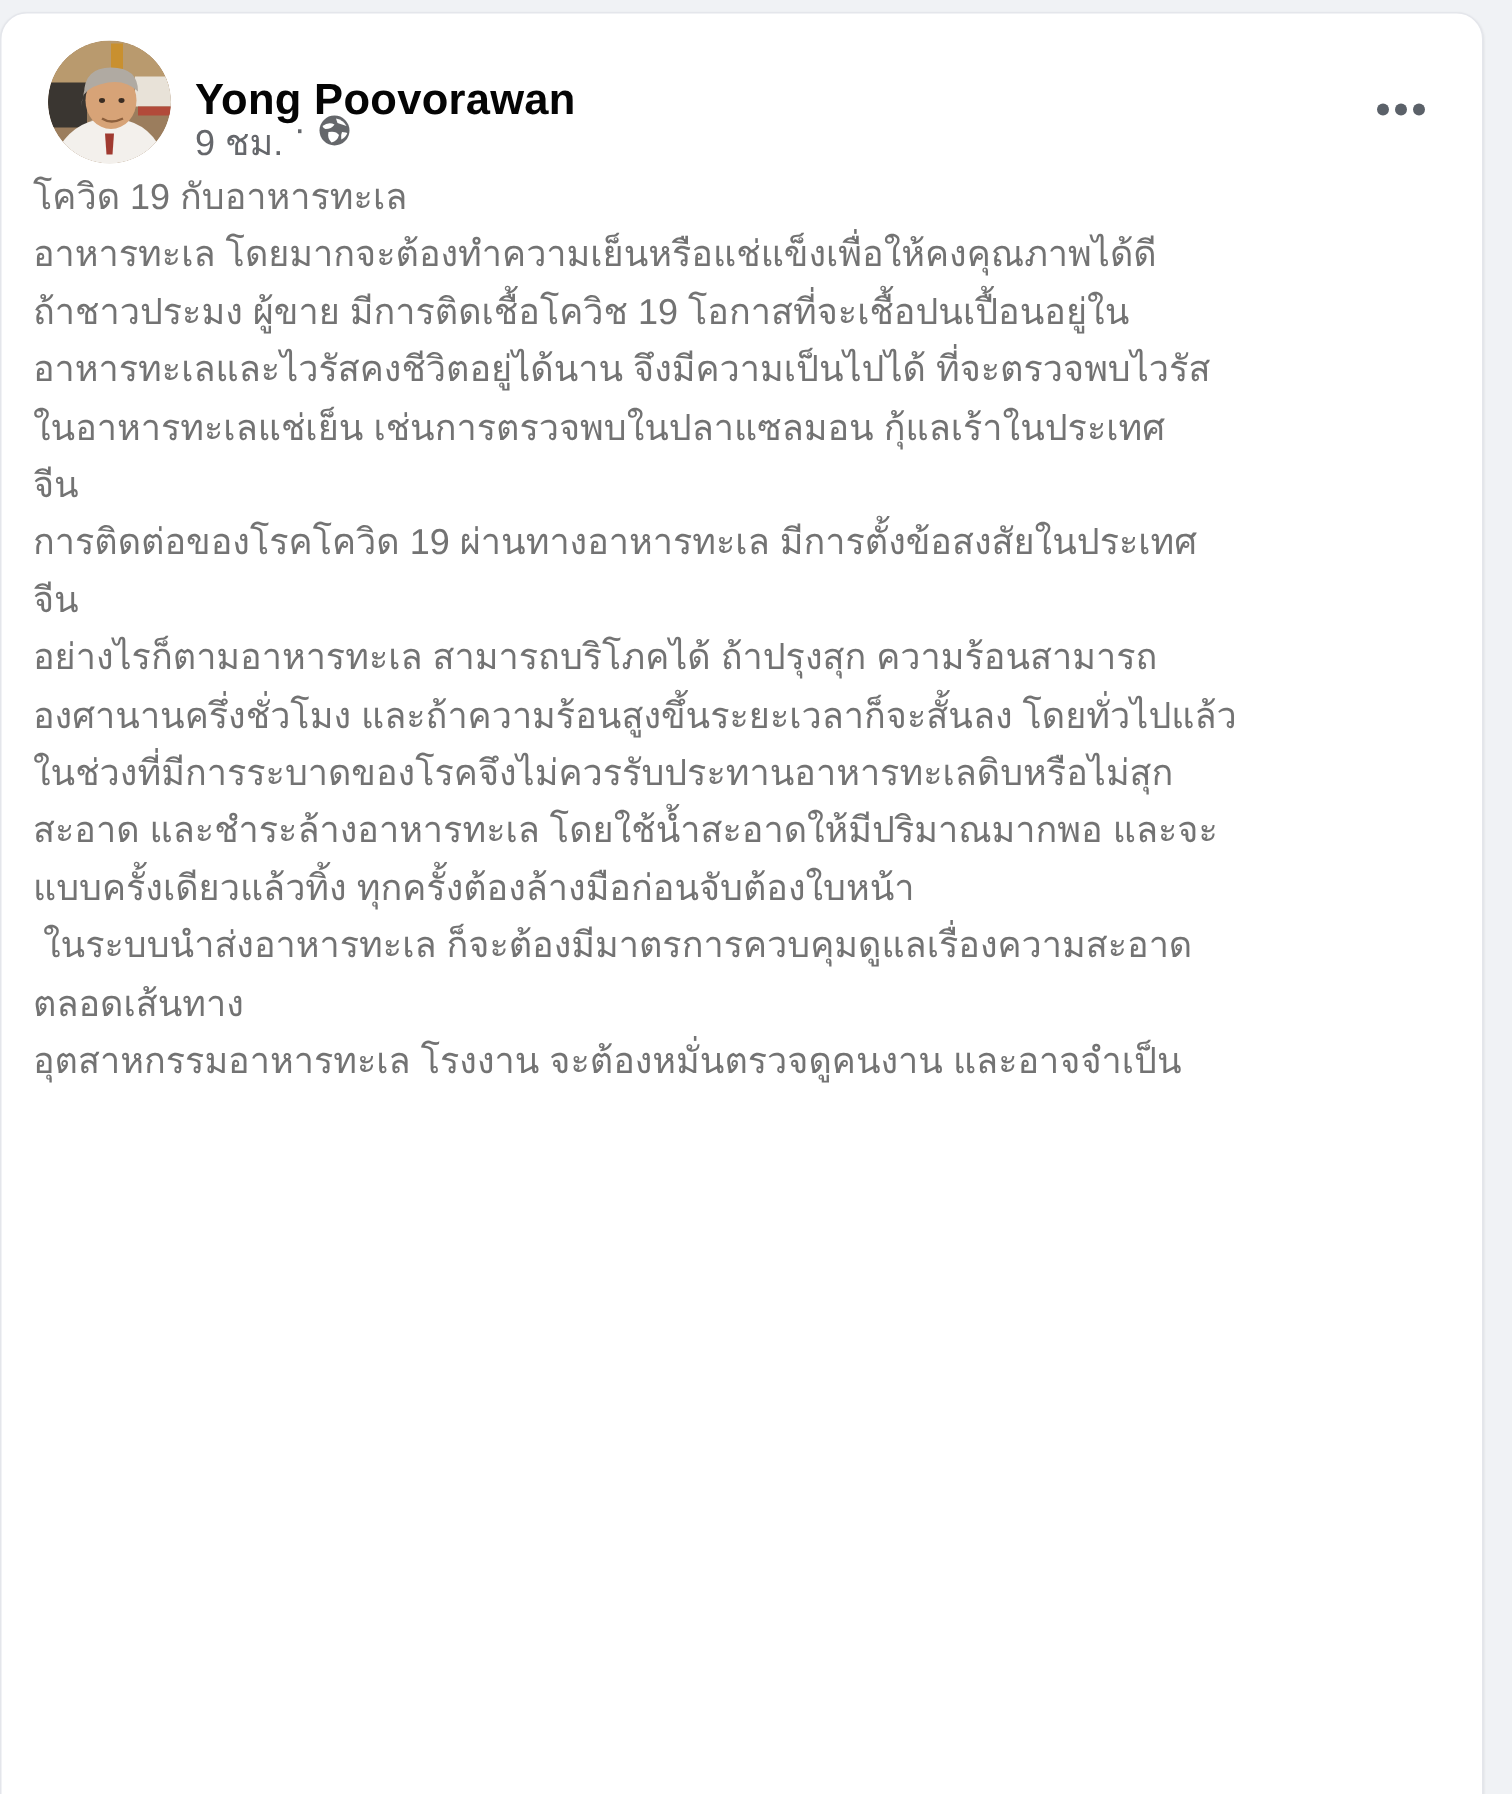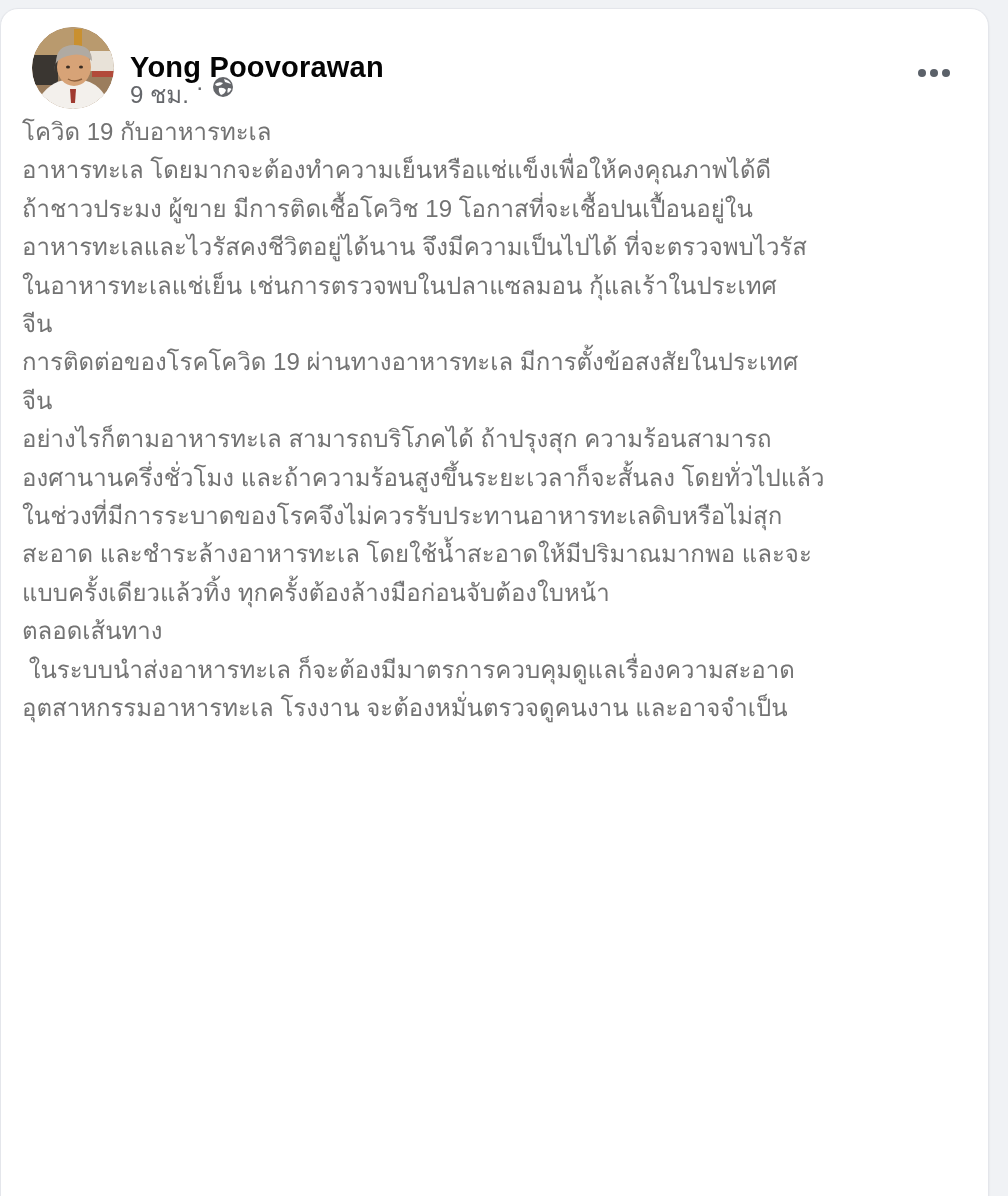--- a/index.html
+++ b/index.html
@@ -151,18 +151,18 @@
       <div class="post-line">อาหารทะเลและไวรัสคงชีวิตอยู่ได้นาน จึงมีความเป็นไปได้ ที่จะตรวจพบไวรัส</div>
       <div class="post-line">ในอาหารทะเลแช่เย็น เช่นการตรวจพบในปลาแซลมอน กุ้แลเร้าในประเทศ</div>
       <div class="post-line">จีน</div>
       <div class="post-line">การติดต่อของโรคโควิด 19 ผ่านทางอาหารทะเล มีการตั้งข้อสงสัยในประเทศ</div>
       <div class="post-line">จีน</div>
       <div class="post-line">อย่างไรก็ตามอาหารทะเล สามารถบริโภคได้ ถ้าปรุงสุก ความร้อนสามารถ</div>
       <div class="post-line">องศานานครึ่งชั่วโมง และถ้าความร้อนสูงขึ้นระยะเวลาก็จะสั้นลง โดยทั่วไปแล้ว</div>
       <div class="post-line">ในช่วงที่มีการระบาดของโรคจึงไม่ควรรับประทานอาหารทะเลดิบหรือไม่สุก</div>
       <div class="post-line">สะอาด และชำระล้างอาหารทะเล โดยใช้น้ำสะอาดให้มีปริมาณมากพอ และจะ</div>
       <div class="post-line">แบบครั้งเดียวแล้วทิ้ง ทุกครั้งต้องล้างมือก่อนจับต้องใบหน้า</div>
+      <div class="post-line"> ในระบบนำส่งอาหารทะเล ก็จะต้องมีมาตรการควบคุมดูแลเรื่องความสะอาด</div>
       <div class="post-line">ตลอดเส้นทาง</div>
-      <div class="post-line"> ในระบบนำส่งอาหารทะเล ก็จะต้องมีมาตรการควบคุมดูแลเรื่องความสะอาด</div>
       <div class="post-line">อุตสาหกรรมอาหารทะเล โรงงาน จะต้องหมั่นตรวจดูคนงาน และอาจจำเป็น</div>
     </div>
 
 </div>
 
 </body></html>

